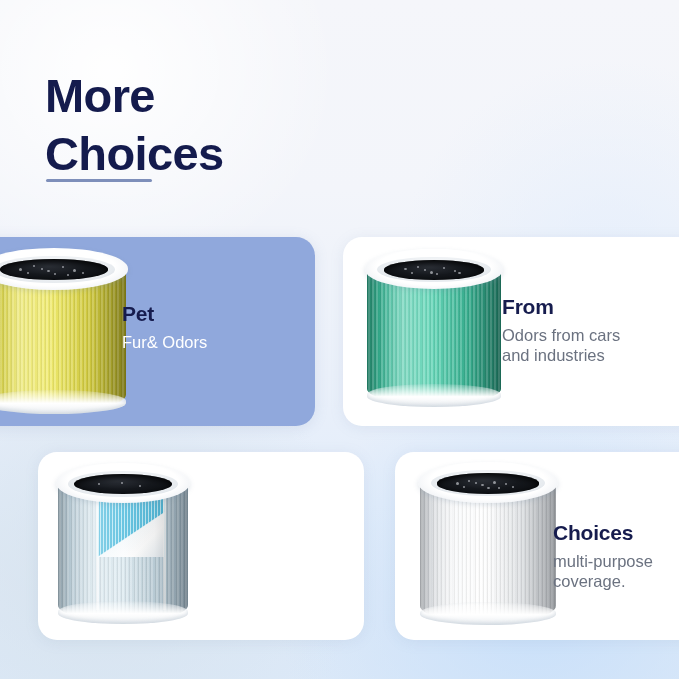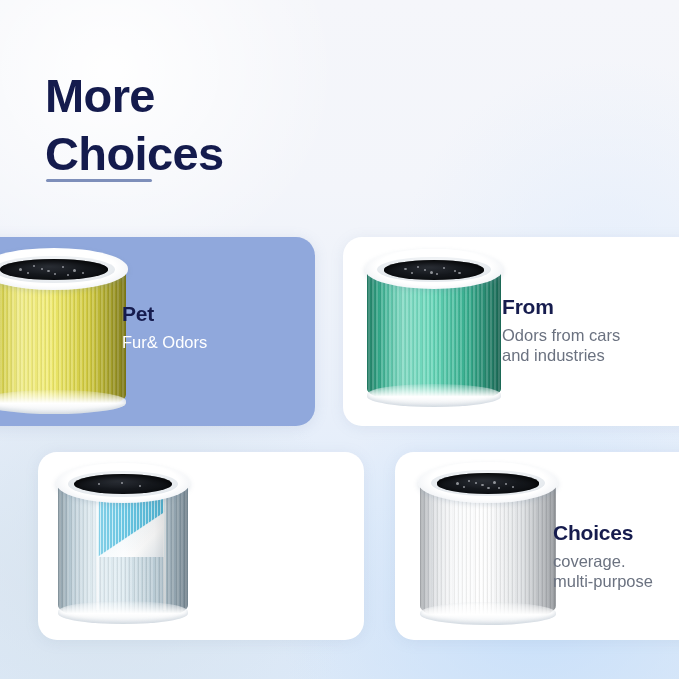--- a/index.html
+++ b/index.html
@@ -266,18 +266,18 @@
             <i style="left:37%;top:42%;width:2px;height:2px;"></i>
             <i style="left:60%;top:70%;width:2px;height:2px;"></i>
           </div>
         </div>
       </div>
     </div>
   </div>
   <div class="ctext t-original">
     <div class="ctitle">Choices</div>
     <div class="csub">
+      <div>multi-purpose</div>
       <div>coverage.</div>
-      <div>multi-purpose</div>
     </div>
   </div>
 
 </div>
 
 </body></html>

